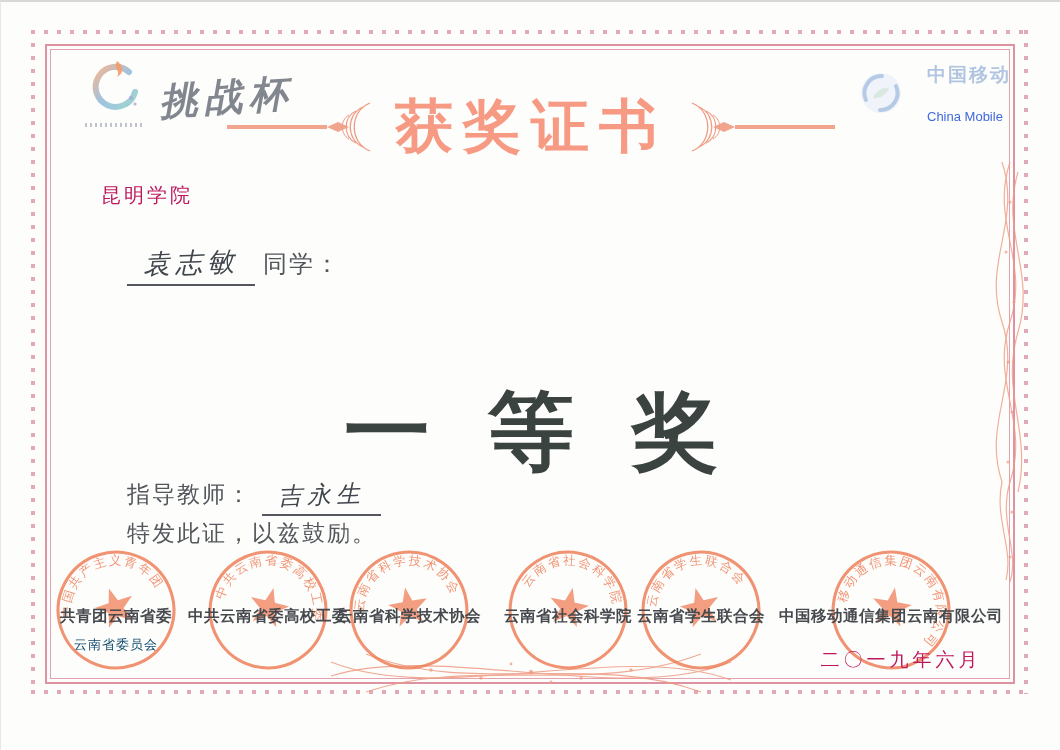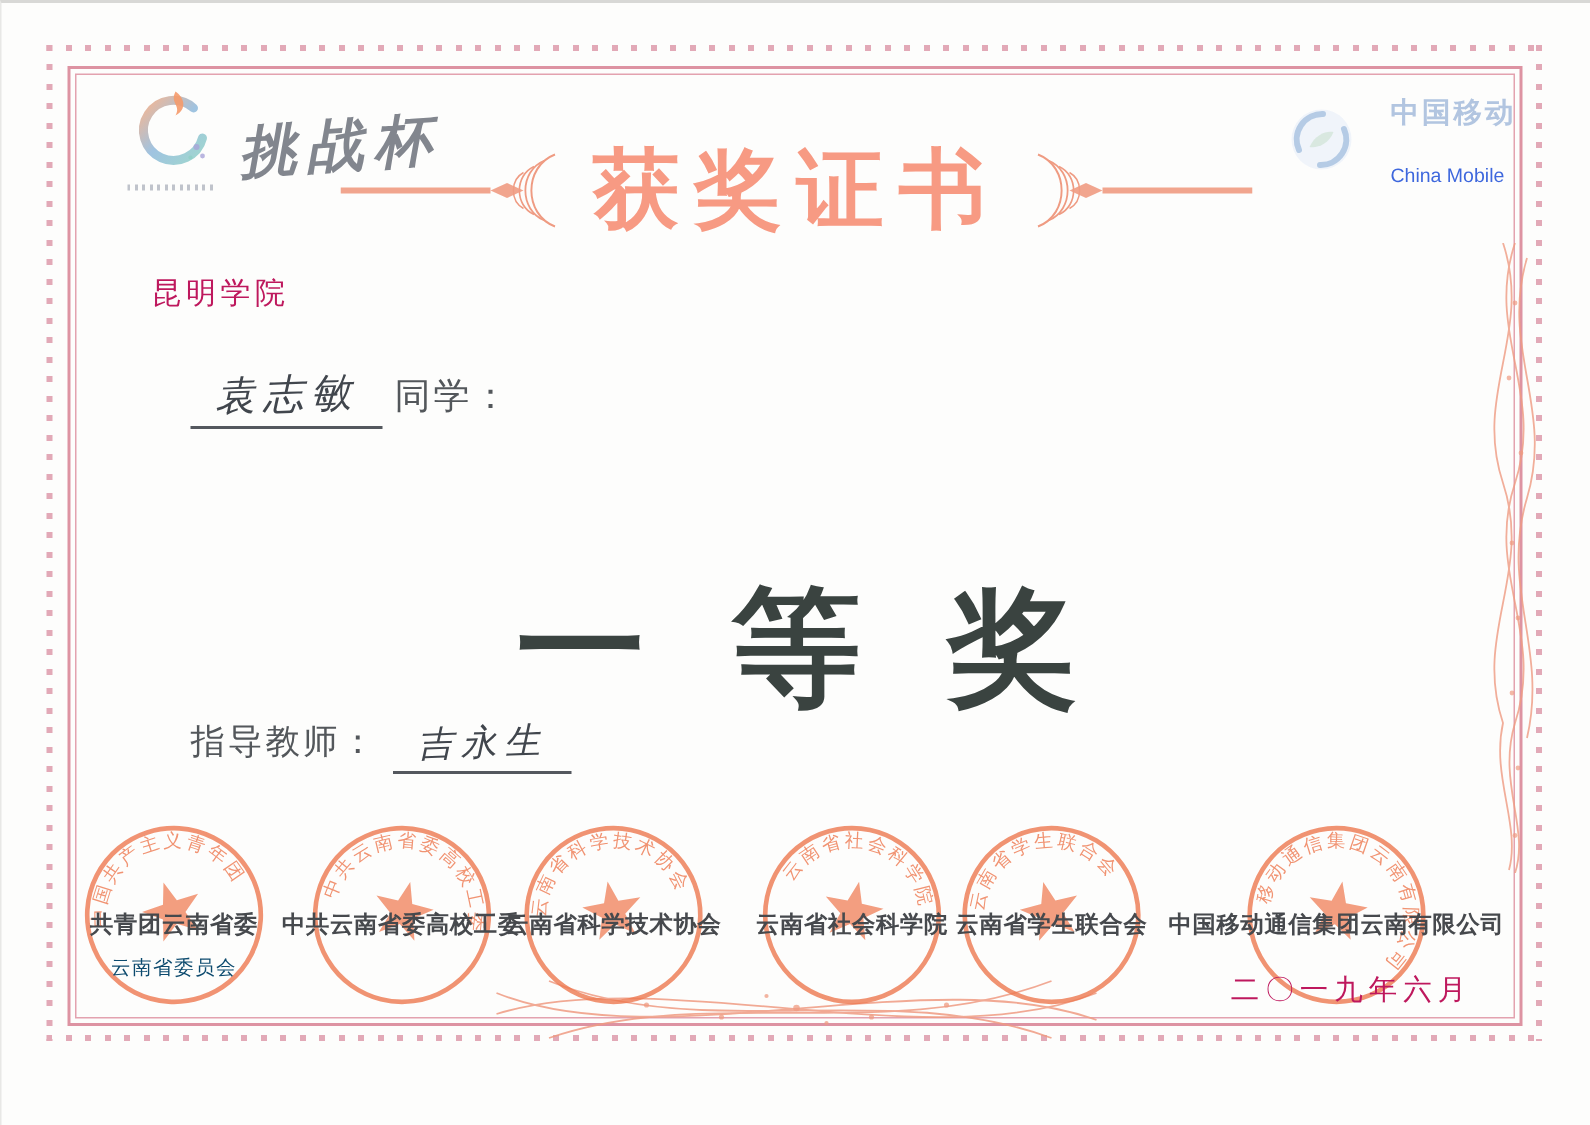--- a/index.html
+++ b/index.html
@@ -174,20 +174,21 @@
   </div>
 
 
   <div class="award">一等奖</div>
 
   <div class="advisor">
     <span class="label">指导教师：</span>
     <span class="underline"><span class="hand">吉永生</span></span>
   </div>
 
+  <div class="closing">特发此证，以兹鼓励。</div>
 
   <div class="seal-unit s0">
     <svg class="seal-svg r0" width="124" height="124" viewBox="0 0 120 120">
       <defs>
           <path id="arc0" d="M60,60 m-44,0 a44,44 0 1,1 88,0 a44,44 0 1,1 -88,0"></path>
         </defs>
       <circle class="seal-ring" cx="60" cy="60" r="56"></circle>
       <polygon class="seal-star" points="60,38 64.7,51.5 79,51.8 67.6,60.5 71.8,74.2 60,66 48.2,74.2 52.4,60.5 41,51.8 55.3,51.5"></polygon>
       <text class="seal-arc"><textPath href="#arc0" startOffset="25%" text-anchor="middle">中国共产主义青年团</textPath></text>
     </svg>

